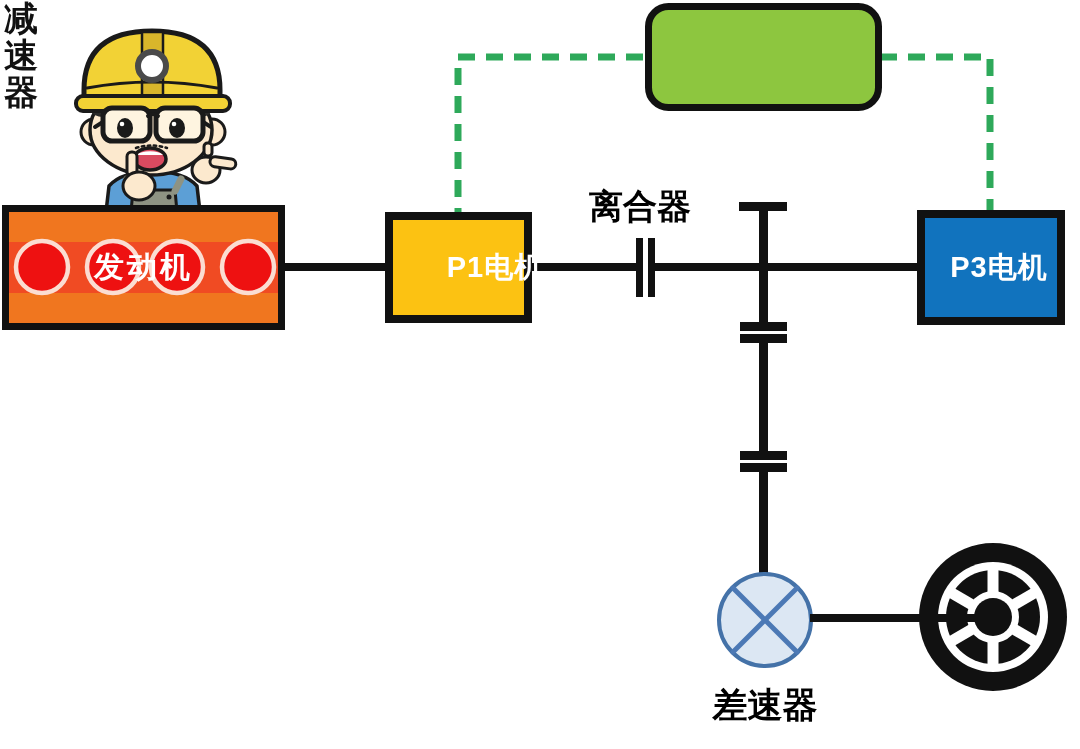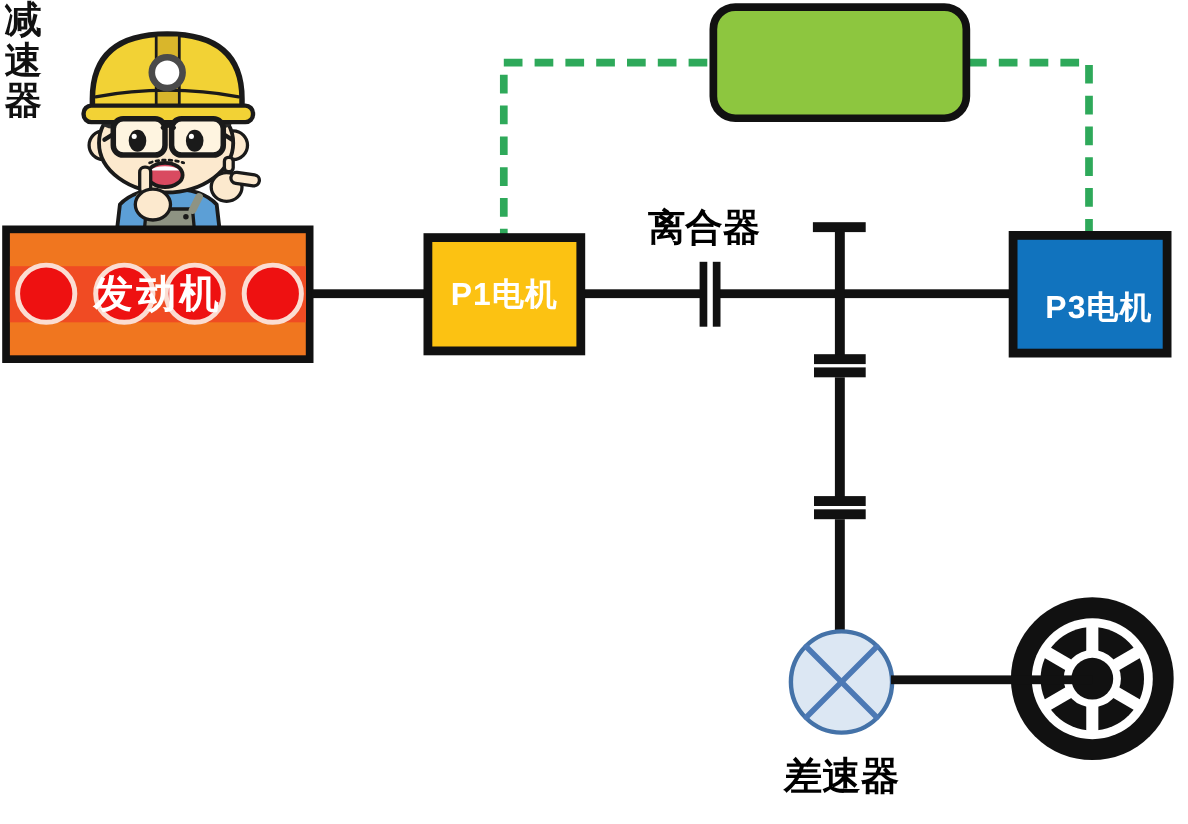--- a/index.html
+++ b/index.html
@@ -4,23 +4,23 @@
 <style>
   html,body{margin:0;padding:0;background:#fff;}
   .stage{
     position:relative;width:1080px;height:749px;background:#fff;overflow:hidden;
     font-family:"Liberation Sans",sans-serif;
   }
   .stage svg{position:absolute;left:0;top:0;}
   .lbl{position:absolute;display:flex;align-items:center;justify-content:center;
        font-weight:bold;color:#000000;white-space:nowrap;}
   .lbl-battery{left:645px;top:4px;width:237px;height:104px;font-size:27px;color:#fff;letter-spacing:2px;}
-  .lbl-engine{left:2px;top:205px;width:283px;height:125px;font-size:36px;color:#fff;letter-spacing:3px;}
-  .lbl-p1{left:385px;top:212px;width:147px;height:111px;font-size:29px;color:#fff;letter-spacing:1px;}
-  .lbl-p3{left:917px;top:210px;width:164px;height:115px;font-size:29px;color:#fff;letter-spacing:1px;margin-top:12px;}
+  .lbl-engine{left:2px;top:205px;width:283px;height:125px;font-size:30px;color:#fff;letter-spacing:3px;}
+  .lbl-p1{left:385px;top:212px;width:147px;height:111px;font-size:29px;color:#fff;letter-spacing:1px;padding-left:37px;}
+  .lbl-p3{left:917px;top:210px;width:164px;height:115px;font-size:29px;color:#fff;letter-spacing:1px;}
   .lbl-clutch{left:565px;top:186px;width:150px;height:42px;font-size:34px;}
   .lbl-reducer{left:821px;top:344px;width:38px;height:118px;font-size:34px;line-height:37px;
                word-break:break-all;display:block;text-align:right;font-weight:bold;color:#111;}
   .lbl-diff{left:690px;top:684px;width:150px;height:42px;font-size:35px;}
   .watermark{position:absolute;right:8px;bottom:6px;width:156px;text-align:center;color:#101010;}
   .wm1{font-family:"Liberation Serif",serif;font-weight:bold;font-size:15px;line-height:19px;}
   .wm2{font-family:"DejaVu Sans Mono",monospace;font-size:15px;line-height:18px;letter-spacing:-1px;}
 </style>
 </head>
 <body>

